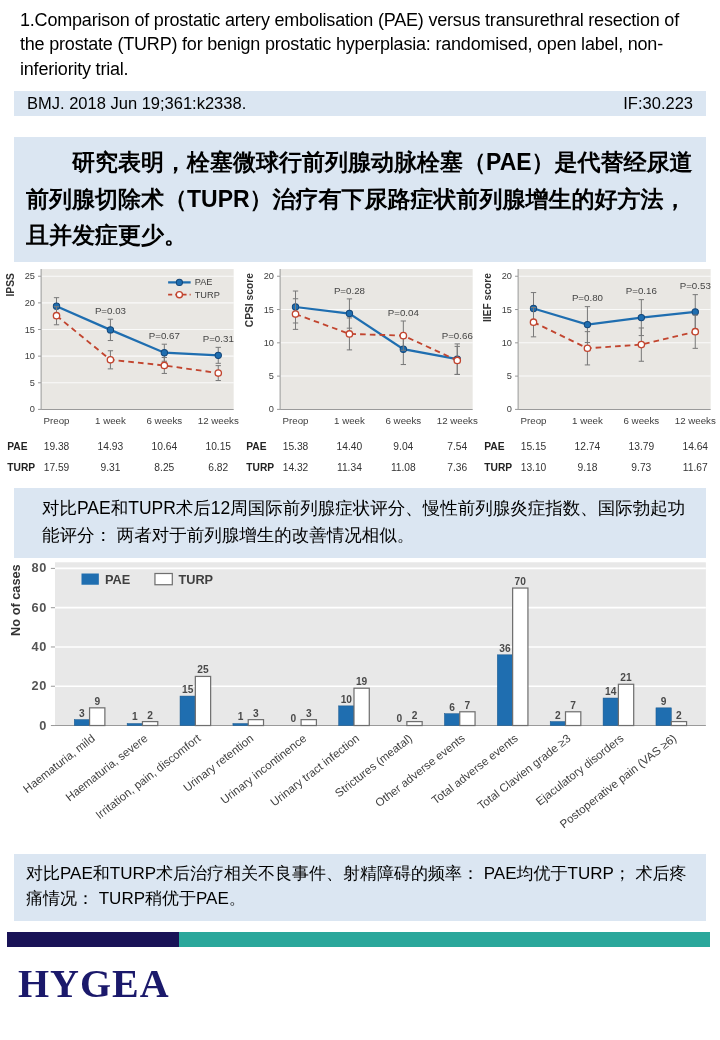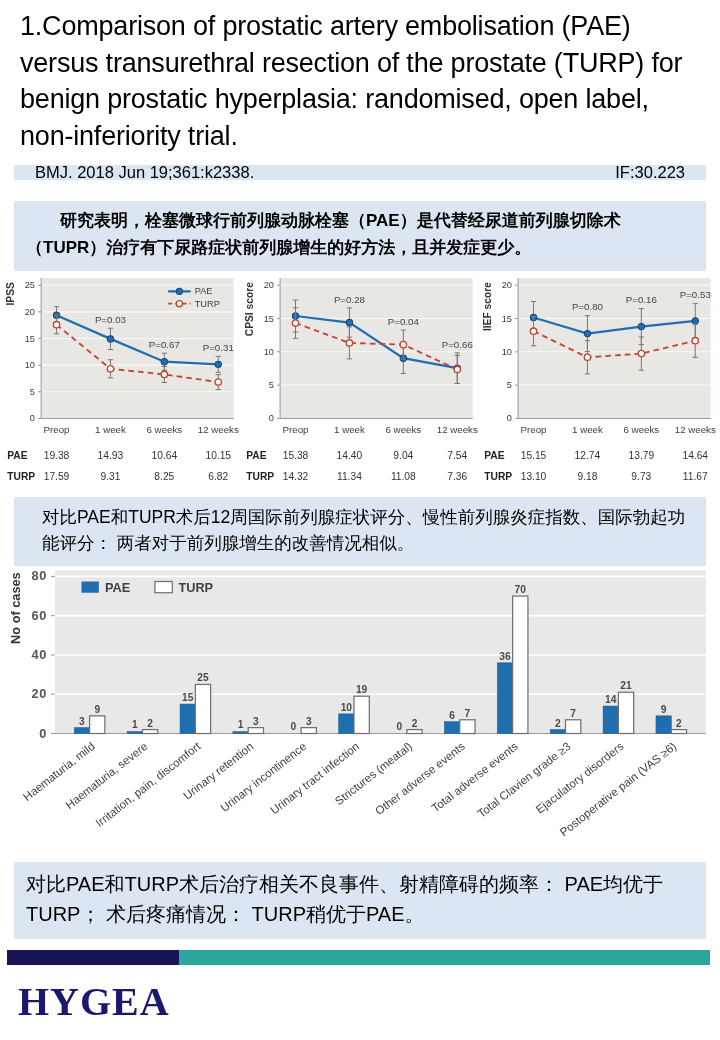--- a/index.html
+++ b/index.html
@@ -3,33 +3,33 @@
 <meta charset="utf-8">
 <style>
   * { margin:0; padding:0; box-sizing:border-box; }
   html,body { background:#ffffff; }
   body {
     width:720px; height:1040px; position:relative; overflow:hidden;
     font-family:"Liberation Sans", sans-serif; color:#000;
   }
   svg { font-family:"Liberation Sans", sans-serif; }
   .title {
-    margin:8px 16px 0 20px; font-size:27px; line-height:1.36;
+    margin:8px 16px 0 20px; font-size:18px; line-height:1.36;
     letter-spacing:-0.2px; color:#000;
   }
   .hl { background:var(--highlight-bg,#dbe6f2); }
   .citation {
-    margin:10px 14px 0 14px; height:15px; display:flex;
+    margin:10px 14px 0 14px; height:25px; display:flex;
     justify-content:space-between; align-items:center;
-    padding:0 21px; font-size:16.5px;
+    padding:0 13px; font-size:16.5px;
   }
   .cn-block { margin:0 14px; padding:7px 12px 9px 12px; line-height:1.52; }
-  .cn-top { margin-top:21px; font-size:17px; font-weight:bold; line-height:1.58; text-indent:2em; }
+  .cn-top { margin-top:21px; font-size:23px; font-weight:bold; line-height:1.58; text-indent:2em; }
   .cn-mid { margin-top:7px; font-size:17.5px;padding-left:28px; }
-  .cn-bottom { margin-top:12px; font-size:20px; }
+  .cn-bottom { margin-top:12px; font-size:17px; }
   .charts-row { display:flex; margin:4px 2px 0 2px; }
   .charts-row figure { width:33.33%; }
   .barchart-wrap { margin:2px 0 0 6px; }
   .divider { margin:11px 10px 0 7px; height:15px; display:flex; }
   .divider .navy { width:172px; background:var(--navy,#191357); }
   .divider .teal { flex:1; background:var(--teal,#2aa79b); }
   .logo {
     margin:13px 0 0 18px; font-family:"Liberation Serif", serif;
     font-weight:bold; font-size:40px; letter-spacing:1px;
     color:var(--logo-navy,#1b196b);

